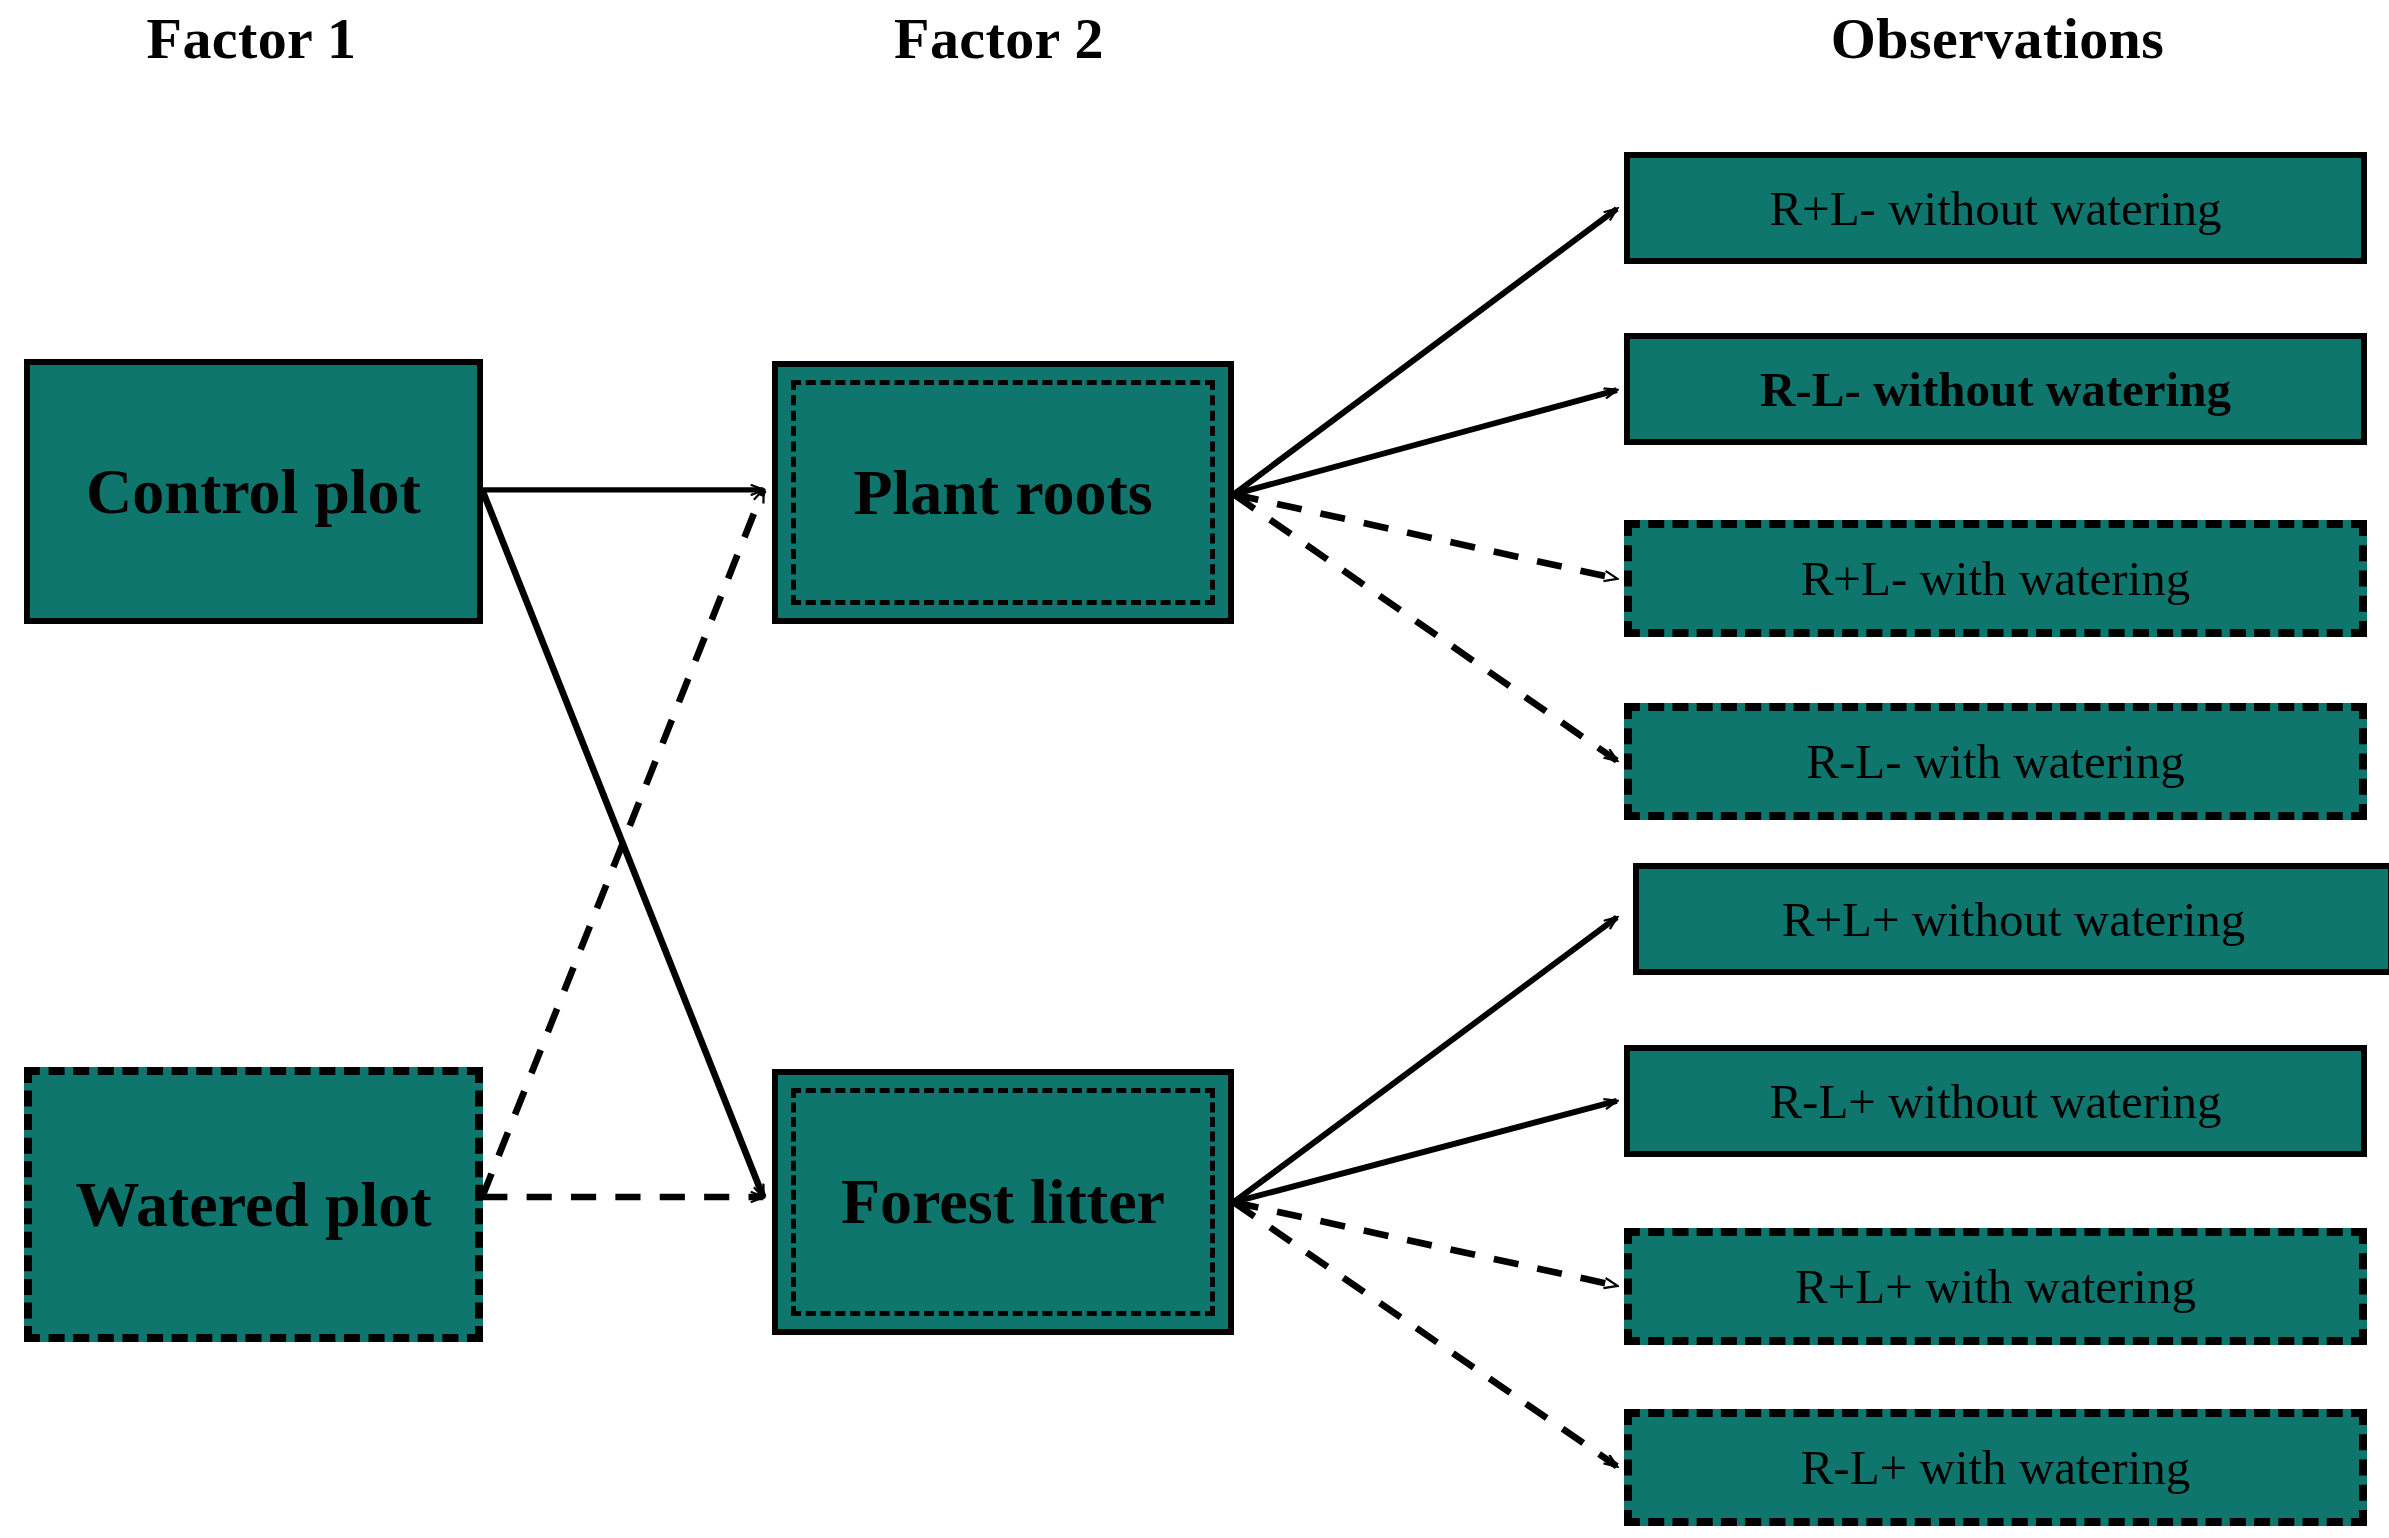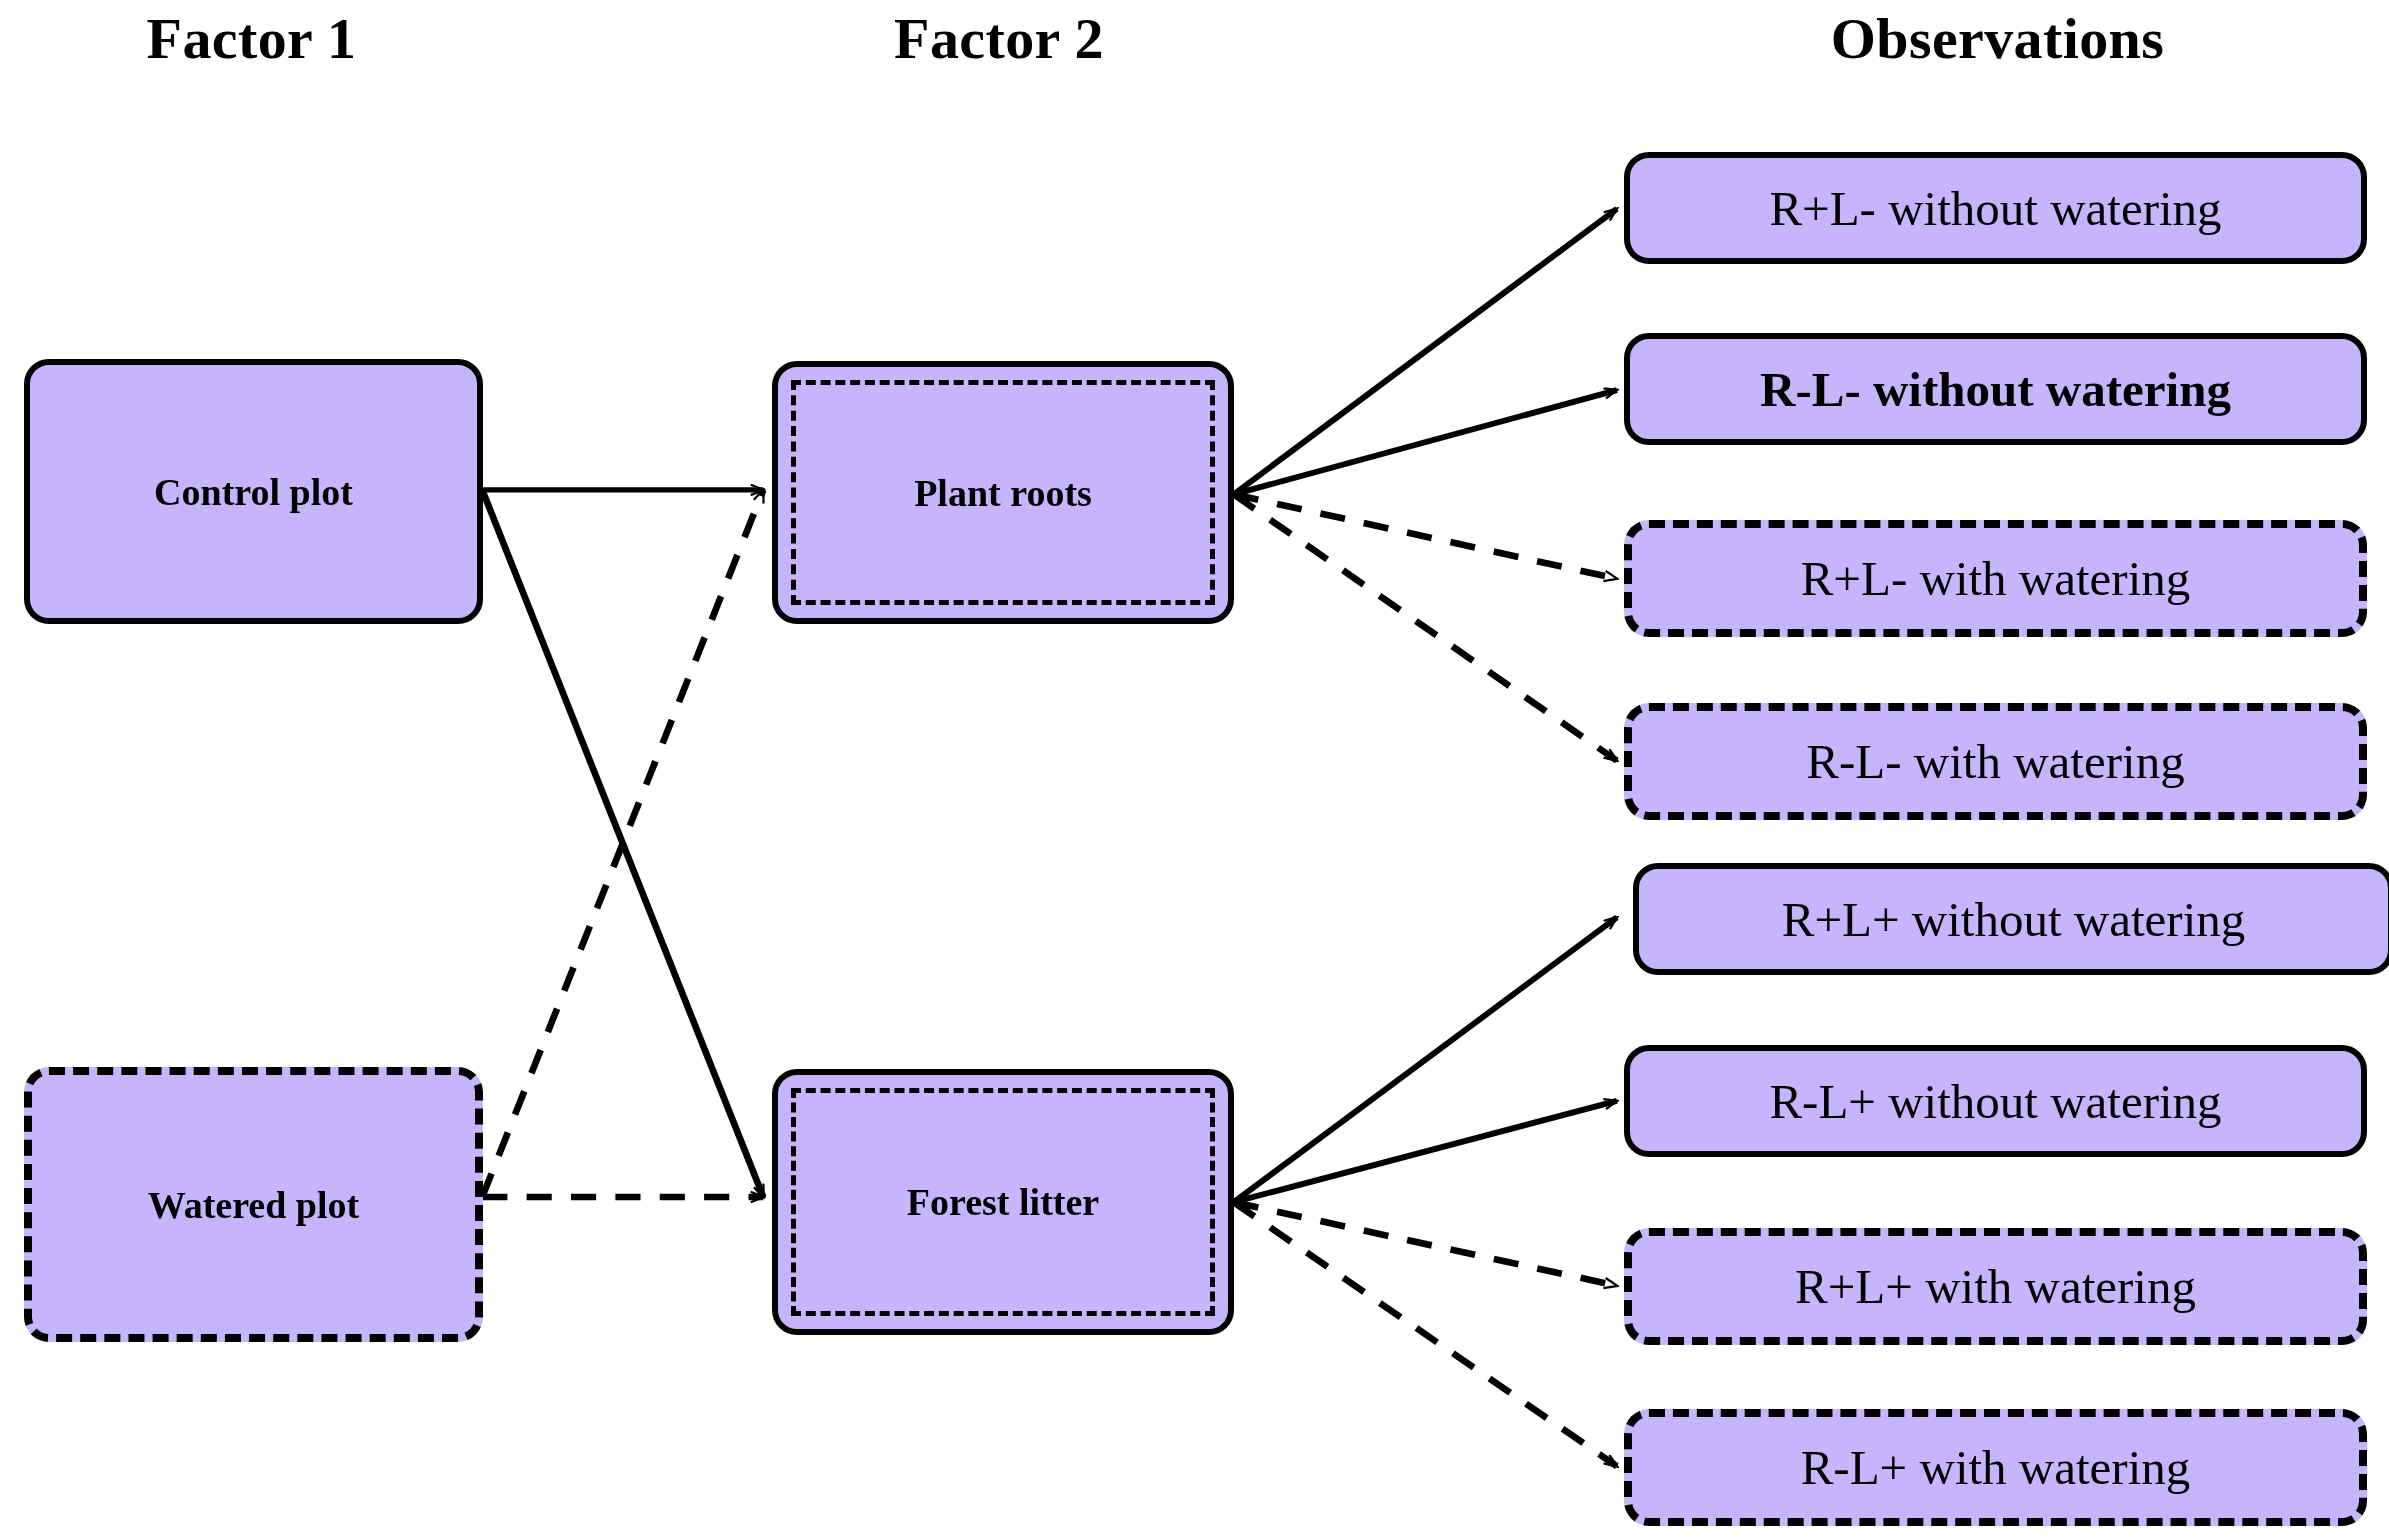--- a/index.html
+++ b/index.html
@@ -28,37 +28,36 @@
     white-space: nowrap;
   }
   #hdr-factor1 { left: 0px;    top: 10.4px; width: 503px; }
   #hdr-factor2 { left: 740px; top: 10.4px; width: 518px; }
   #hdr-obs     { left: 1624px; top: 10.4px; width: 747px; }
 
   
   .node {
     position: absolute;
     box-sizing: border-box;
-    background: #c4b5fd;
+    background: #0f766e;
     display: flex;
     align-items: center;
     justify-content: center;
     text-align: center;
     z-index: 5;
-    border-radius: 25px;
   }
   .node-label {
     display: block;
     white-space: nowrap;
   }
 
   
   .factor-node {
     font-weight: bold;
-    font-size: 38px;
+    font-size: 64px;
     line-height: 1.0;
   }
   .solid-border  { border: 6px solid #000000; }
   .dashed-border { border: 8.1px dashed #000000; }
 
   
   .nested-inner {
     position: absolute;
     left: 13.3px;
     top: 13.3px;

